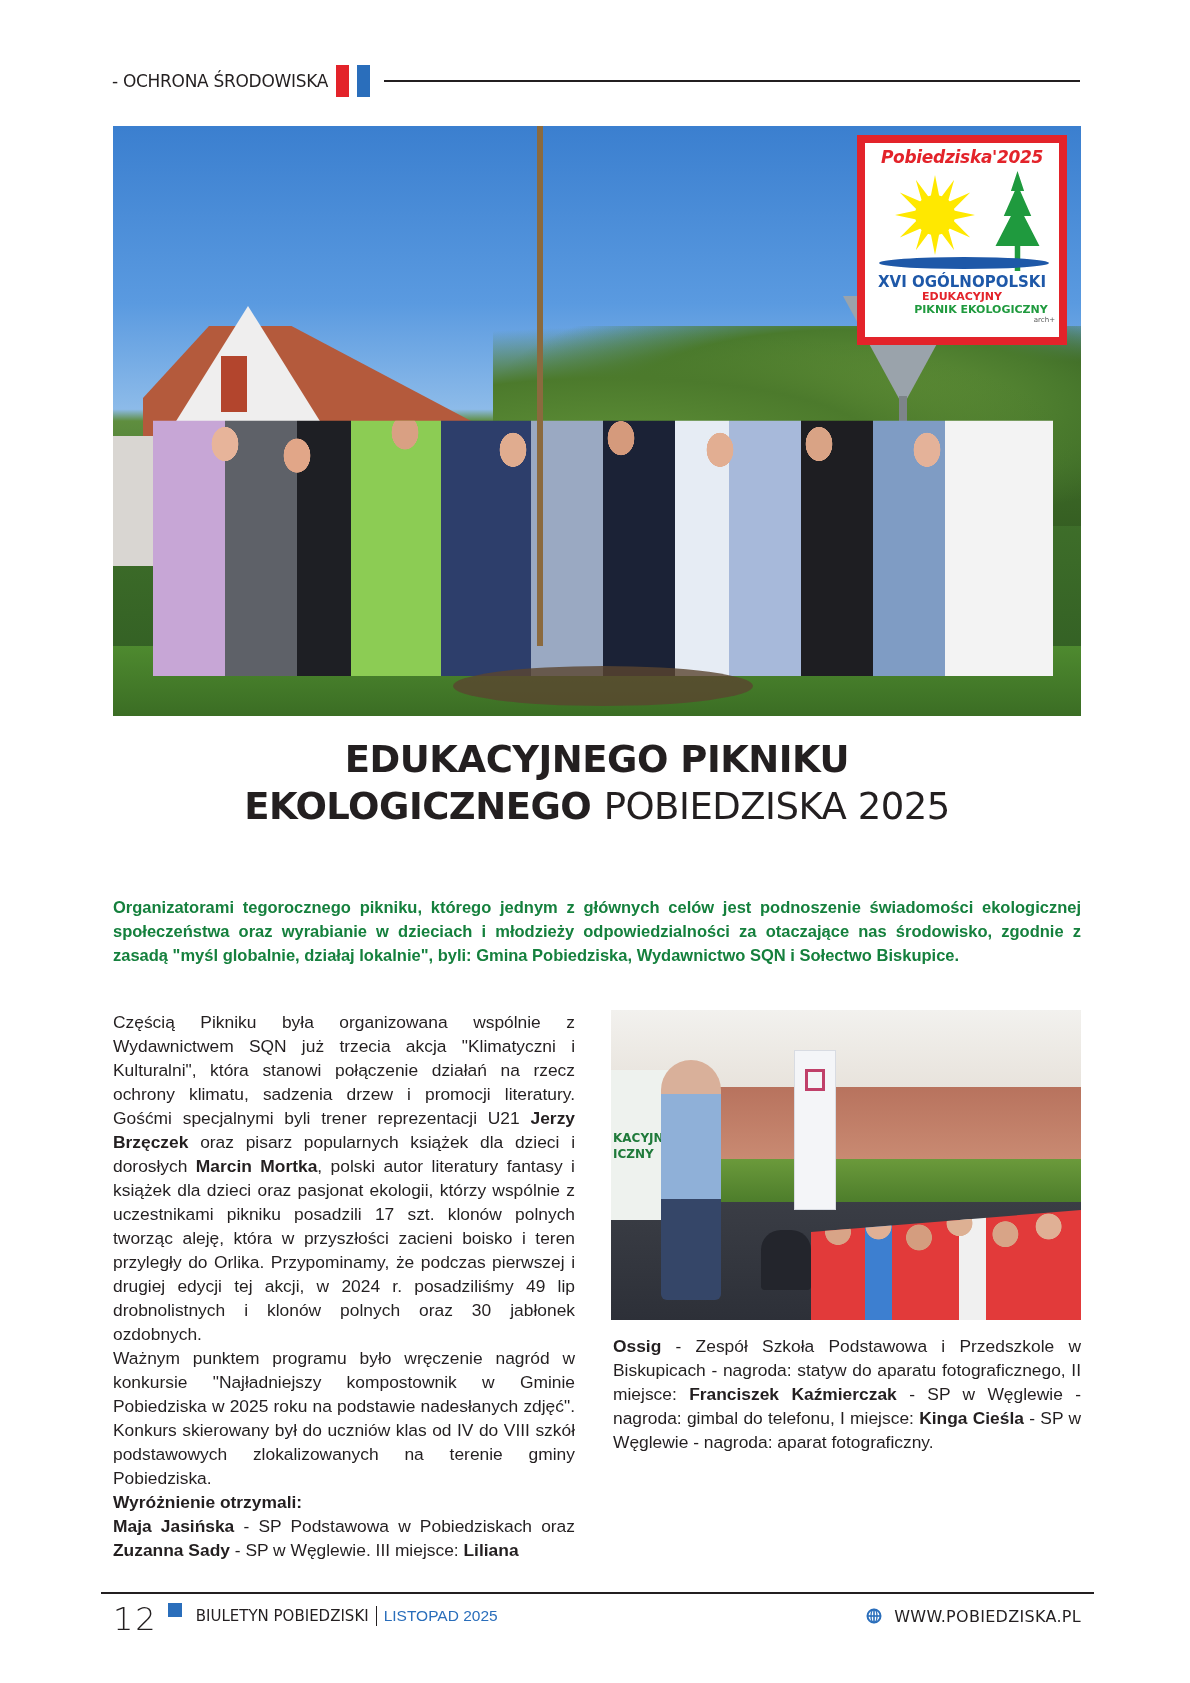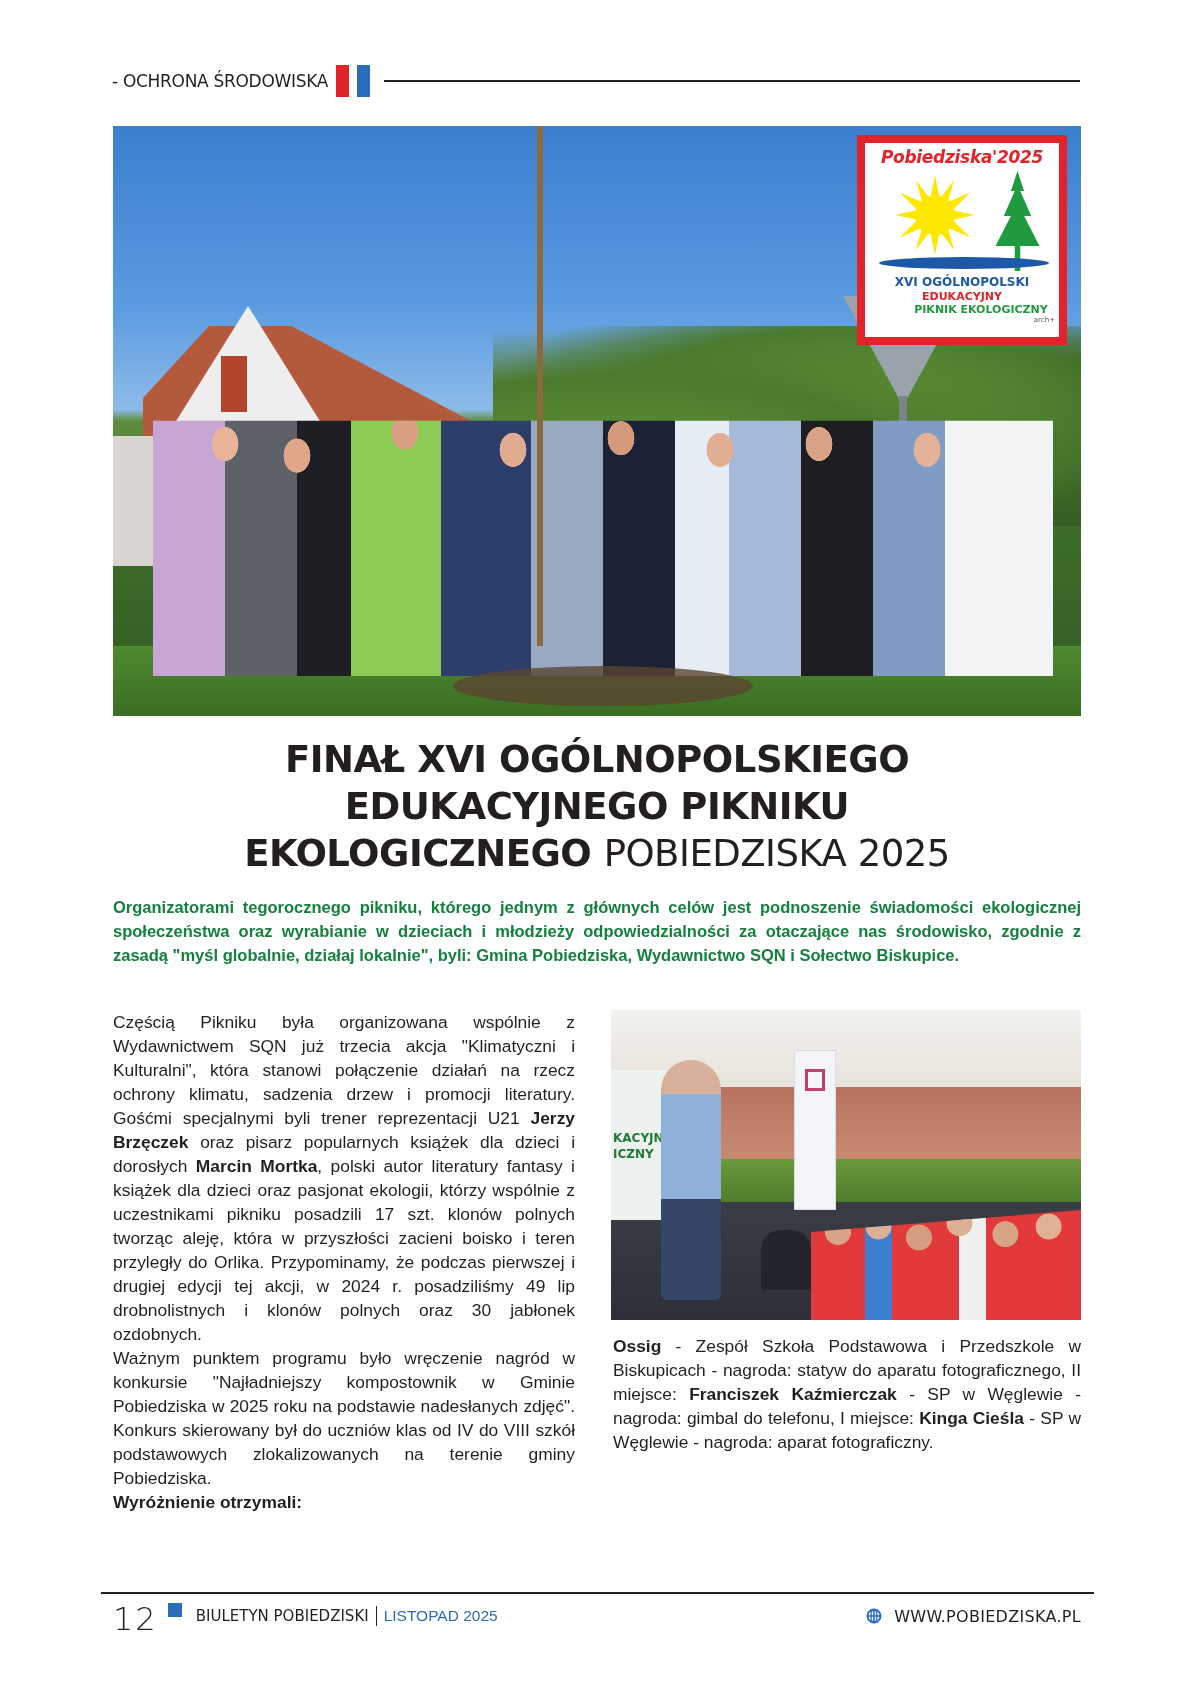--- a/index.html
+++ b/index.html
@@ -54,21 +54,21 @@
   .logo-badge { position: absolute; left: 857px; top: 135px; width: 210px; height: 210px; background: #ffffff;
     border: 8px solid #e3232a; text-align: center; overflow: hidden; }
   .logo-title { font-family: "DejaVu Sans", sans-serif; font-weight: bold; font-style: italic; font-size: 17px; color: #e3232a; margin-top: 4px; letter-spacing: -0.3px; }
   .logo-art { position: relative; height: 108px; }
   .logo-sun { position: absolute; left: 30px; top: 8px; width: 80px; height: 80px; background: #ffe800;
     clip-path: polygon(50% 0,56% 30%,74% 6%,66% 34%,94% 22%,72% 44%,100% 50%,72% 56%,94% 78%,66% 66%,74% 94%,56% 70%,50% 100%,44% 70%,26% 94%,34% 66%,6% 78%,28% 56%,0 50%,28% 44%,6% 22%,34% 34%,26% 6%,44% 30%); }
   .logo-sun-core { position: absolute; left: 50px; top: 28px; width: 40px; height: 40px; background: #ffe800; border-radius: 50%; }
   .logo-tree { position: absolute; left: 125px; top: 4px; width: 55px; height: 100px; background: #1f9a3e;
     clip-path: polygon(50% 0, 62% 20%, 55% 20%, 75% 45%, 62% 45%, 90% 75%, 55% 75%, 55% 100%, 45% 100%, 45% 75%, 10% 75%, 38% 45%, 25% 45%, 45% 20%, 38% 20%); }
   .logo-wave { position: absolute; left: 14px; top: 90px; width: 170px; height: 12px; border-radius: 50%; background: #1e58a8; }
-  .logo-line1 { font-family: "DejaVu Sans", sans-serif; font-weight: bold; font-size: 12px; color: #1e58a8; line-height: 15px; }
+  .logo-line1 { font-family: "DejaVu Sans", sans-serif; font-weight: bold; font-size: 15px; color: #1e58a8; line-height: 15px; }
   .logo-line2 { font-family: "DejaVu Sans", sans-serif; font-weight: bold; font-size: 11px; color: #e3232a; line-height: 13px; }
   .logo-line3 { font-family: "DejaVu Sans", sans-serif; font-weight: bold; font-size: 11px; color: #1f9a3e; line-height: 13px; padding-left: 38px; }
   .logo-credit { font-family: "DejaVu Sans", sans-serif; font-size: 7px; color: #555; text-align: right; padding-right: 4px; margin-left: 38px; }
 
   
   .headline { position: absolute; left: 113px; top: 736px; width: 968px; text-align: center; font-family: "DejaVu Sans", sans-serif;
     font-size: 37px; line-height: 47px; color: #231f20; letter-spacing: -0.5px; }
   .headline .bold { font-weight: bold; }
   .headline .light { font-weight: normal; }
 
@@ -152,34 +152,34 @@
     <div class="logo-tree"></div>
     <div class="logo-wave"></div>
   </div>
   <div class="logo-line1">XVI OGÓLNOPOLSKI</div>
   <div class="logo-line2">EDUKACYJNY</div>
   <div class="logo-line3">PIKNIK EKOLOGICZNY</div>
   <div class="logo-credit">arch+</div>
 </div>
 
 <h1 class="headline">
-  <div class="bold">FINAŁ XVI OGÓLNOPOLSKIEGO</div>
   <div class="bold">EDUKACYJNEGO PIKNIKU</div>
   <div>
     <span class="bold">EKOLOGICZNEGO</span>
     <span class="light">POBIEDZISKA 2025</span>
   </div>
 </h1>
 
 <p class="lead">Organizatorami tegorocznego pikniku, którego jednym z głównych celów jest podnoszenie świadomości ekologicznej społeczeństwa oraz wyrabianie w dzieciach i młodzieży odpowiedzialności za otaczające nas środowisko, zgodnie z zasadą "myśl globalnie, działaj lokalnie", byli: Gmina Pobiedziska, Wydawnictwo SQN i Sołectwo Biskupice.</p>
 
 <div class="col col-left">
   <p><span>Częścią Pikniku była organizowana wspólnie z Wydawnictwem SQN już trzecia akcja "Klimatyczni i Kulturalni", która stanowi połączenie działań na rzecz ochrony klimatu, sadzenia drzew i promocji literatury. Gośćmi specjalnymi byli trener reprezentacji U21 </span><b>Jerzy Brzęczek</b><span> oraz pisarz popularnych książek dla dzieci i dorosłych </span><b>Marcin Mortka</b><span>, polski autor literatury fantasy i książek dla dzieci oraz pasjonat ekologii, którzy wspólnie z uczestnikami pikniku posadzili 17 szt. klonów polnych tworząc aleję, która w przyszłości  zacieni boisko i teren przyległy do Orlika. Przypominamy, że podczas pierwszej i drugiej edycji tej akcji, w 2024 r. posadziliśmy 49 lip drobnolistnych i klonów polnych oraz 30 jabłonek ozdobnych.</span></p>
   <p>Ważnym punktem programu było wręczenie nagród w konkursie "Najładniejszy kompostownik w Gminie Pobiedziska w 2025 roku na podstawie nadesłanych zdjęć". Konkurs skierowany był do uczniów klas od IV do VIII szkół podstawowych zlokalizowanych na terenie gminy Pobiedziska.</p>
   <p><b>Wyróżnienie otrzymali:</b></p>
+  <p><b>Maja Jasińska</b><span> - SP Podstawowa w Pobiedziskach oraz </span><b>Zuzanna Sady</b><span> - SP w Węglewie. III miejsce: </span><b>Liliana</b></p>
 </div>
 
 <div class="side-photo" title="Speaker with microphone on stage talking to seated children">
   <div class="banner"></div>
   <div class="banner-text">KACYJNY<br>ICZNY</div>
   <div class="rollup">
       <div class="rollup-mark"></div>
     </div>
   <div class="speaker"></div>
   <div class="seated"></div>

